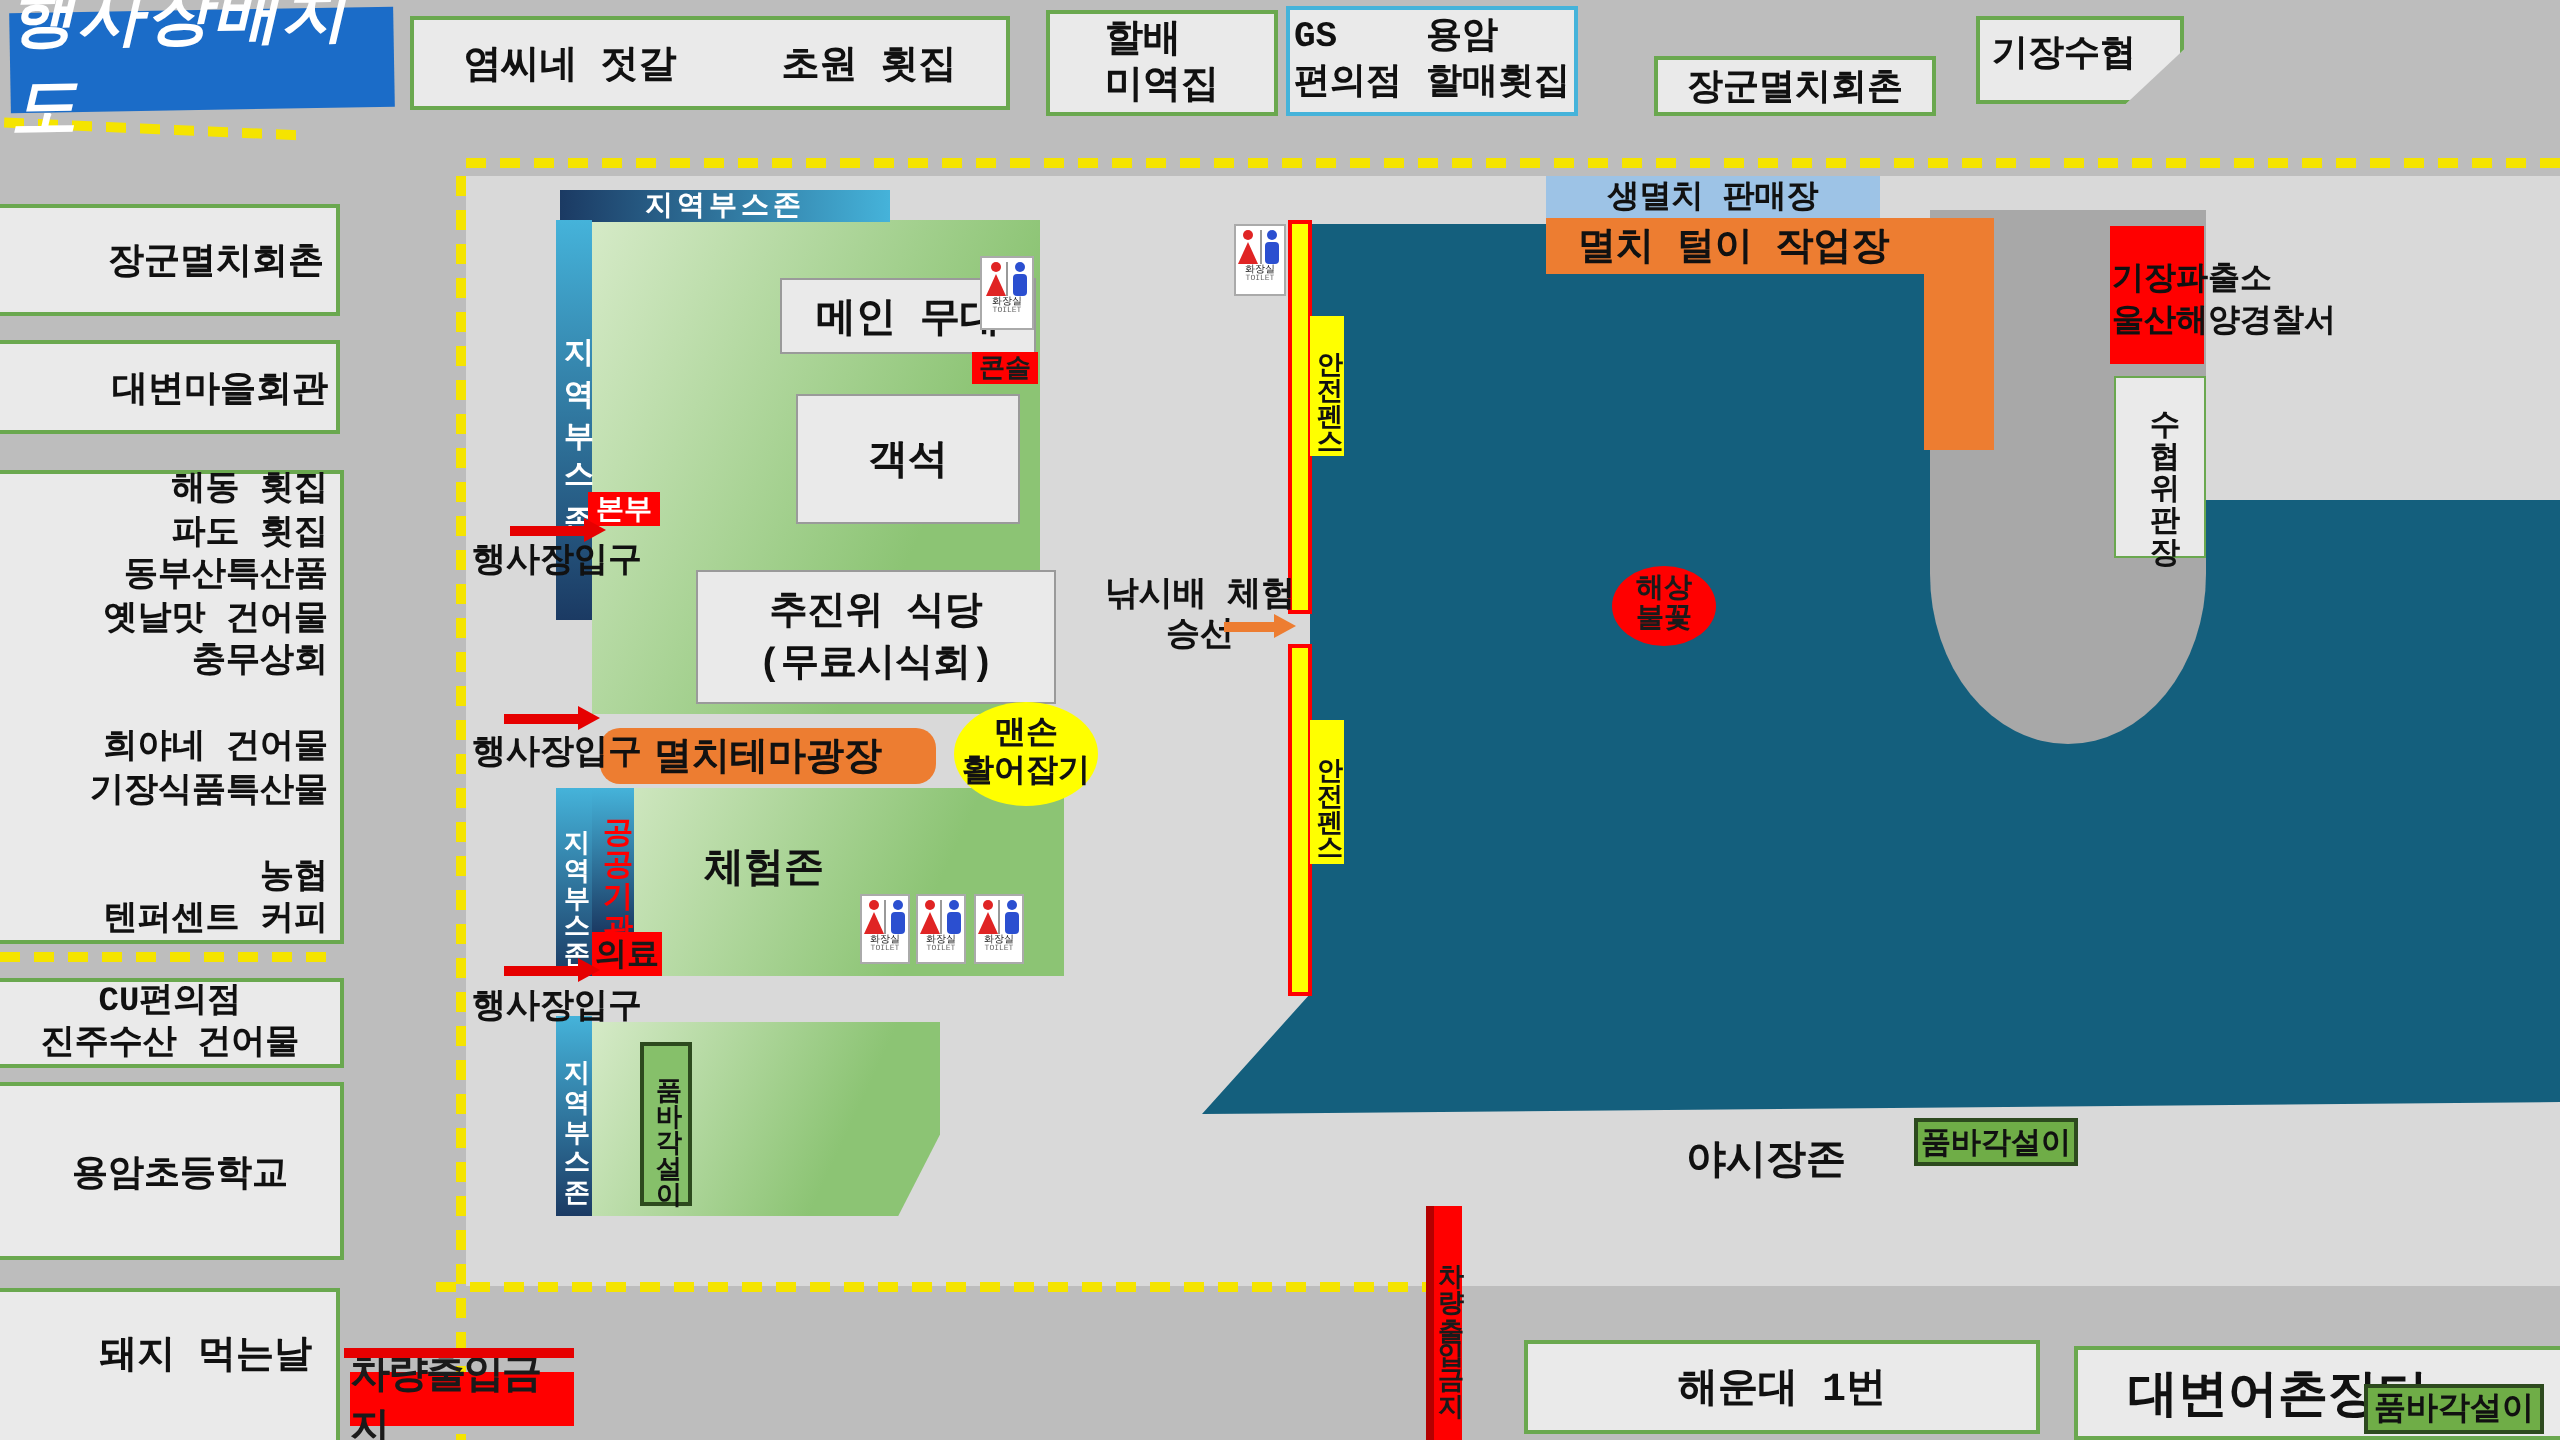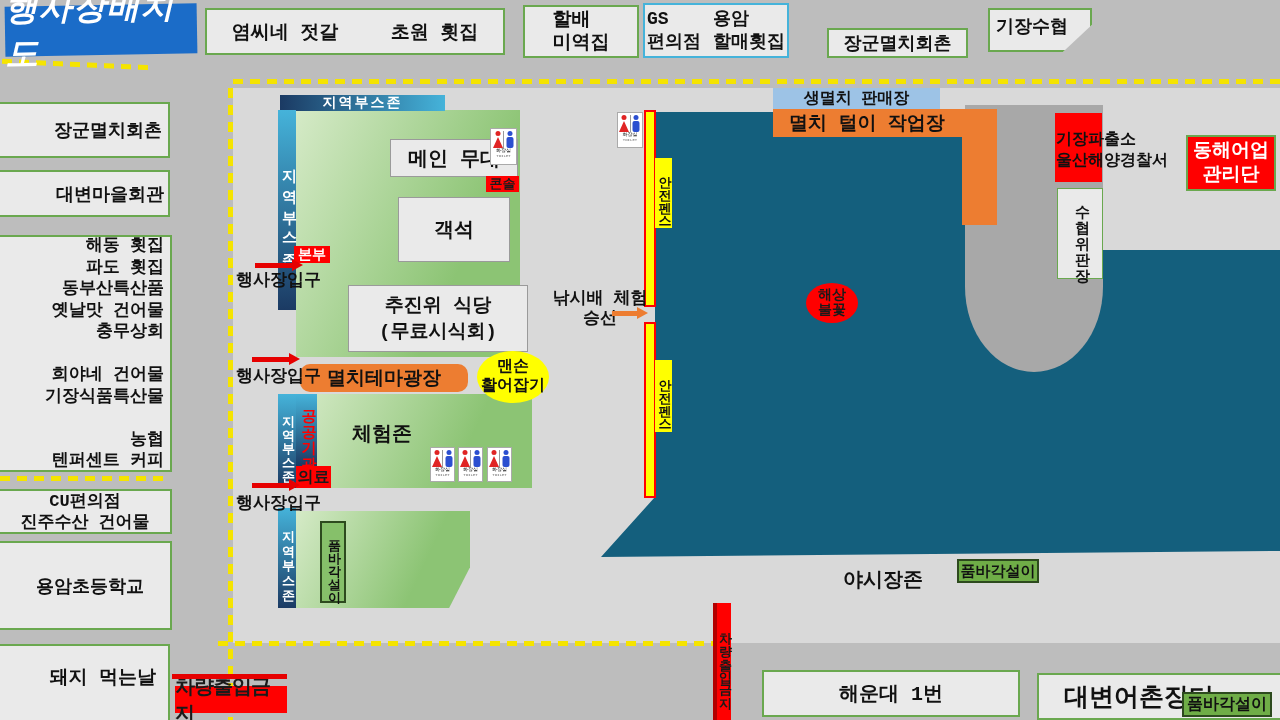--- a/index.html
+++ b/index.html
@@ -263,24 +263,20 @@
   <div class="abs" style="left:962px;top:137px;width:35px;height:88px;background:#ed7d31;z-index:5;"></div>
 
   <div class="abs" style="left:806px;top:283px;width:52px;height:40px;background:#ff0000;border-radius:50%;display:flex;align-items:center;justify-content:center;z-index:5;">
     <span class="lbl pre" style="font-size:14px;line-height:15px;text-align:center;color:#1a1a1a;">해상
 불꽃</span>
   </div>
 
   <div class="abs" style="left:1055px;top:113px;width:47px;height:69px;background:#ff0000;z-index:6;"></div>
   <div class="abs pre z7" style="left:1056px;top:130px;font-size:16px;line-height:21px;font-weight:600;color:#111;white-space:pre;">기장파출소
 울산해양경찰서</div>
-  <div class="abs" style="left:1186px;top:135px;width:90px;height:56px;background:#ff0000;border:2px solid #6aa84f;box-sizing:border-box;display:flex;align-items:center;justify-content:center;z-index:6;">
-    <span class="pre" style="font-size:19px;line-height:24px;font-weight:bold;color:#fff;text-align:center;">동해어업
-관리단</span>
-  </div>
   <div class="abs box" style="left:1057px;top:188px;width:46px;height:91px;z-index:6;border-width:1.5px;">
     <span class="vt" style="font-size:15px;font-weight:600;letter-spacing:1px;">수협위판장</span>
   </div>
 
   <div class="abs lbl" style="left:843px;top:566px;font-size:20px;z-index:5;">야시장존</div>
   <div class="abs" style="left:957px;top:559px;width:82px;height:24px;background:#6fad47;border:2px solid #2d4a1e;box-sizing:border-box;display:flex;align-items:center;justify-content:center;z-index:6;">
     <span class="lbl" style="font-size:15px;">품바각설이</span>
   </div>
 
   <div class="abs" style="left:713px;top:603px;width:18px;height:117px;background:#ff0000;border-left:4px solid #b30000;box-sizing:border-box;z-index:7;">

